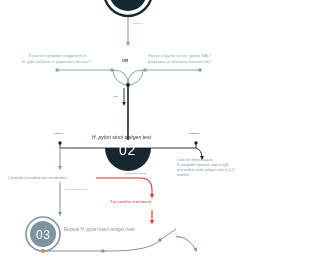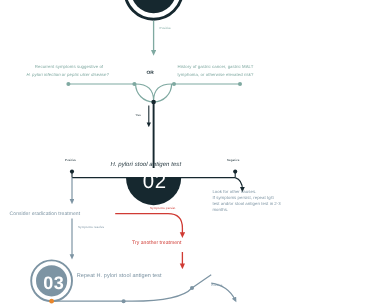--- a/index.html
+++ b/index.html
@@ -8,22 +8,22 @@
     font-family:"Liberation Sans", sans-serif;
     overflow:hidden;position:relative;
   }
   #flow{position:absolute;left:0;top:0;width:256px;height:256px;}
   .lbl{position:absolute;color:#7ea8a0;font-size:3.6px;line-height:1.45;letter-spacing:.05px;white-space:nowrap;}
   .lbl-teal{color:#7fa9a1;}
   .lbl-dark{color:#1d3038;}
   .lbl-slate{color:#7d94a3;}
   .lbl-red{color:#d03b34;}
   .tiny{font-size:2.5px;letter-spacing:.08px;}
-  .node-num{position:absolute;color:#ffffff;font-size:17px;letter-spacing:.6px;}
-  .node-num-03{color:#ffffff;font-size:15px;letter-spacing:.5px;font-weight:bold;}
+  .node-num{position:absolute;color:#ffffff;font-size:14px;letter-spacing:.6px;}
+  .node-num-03{color:#ffffff;font-size:12px;letter-spacing:.5px;}
   .title-it{font-style:italic;}
   .or-lbl{position:absolute;color:#1d3038;font-size:4px;font-weight:bold;letter-spacing:.2px;}
 </style>
 </head>
 <body>
 
 <svg id="flow" viewBox="0 0 256 256">
   <defs>
     <marker id="ar-teal" markerWidth="5" markerHeight="5" refX="2.2" refY="2" orient="auto">
       <path d="M0,0 L4.4,2 L0,4 z" fill="#7fa9a1"></path>

